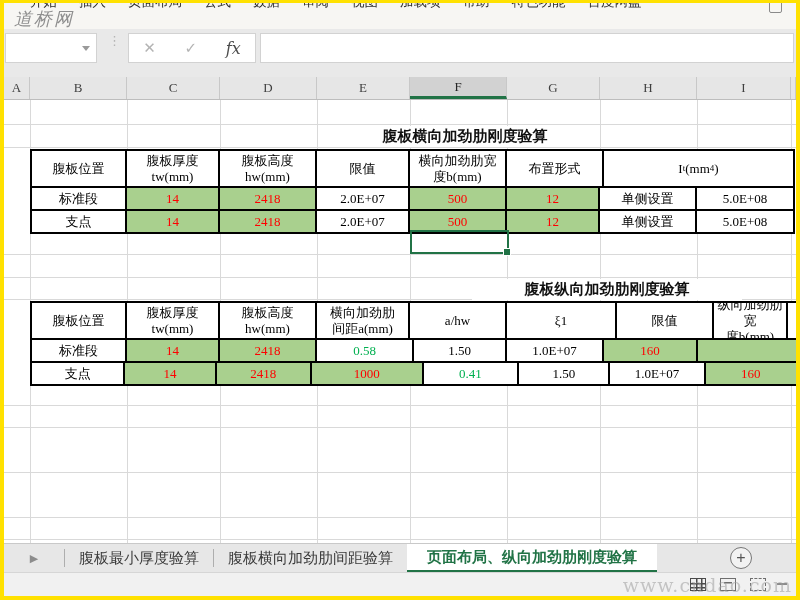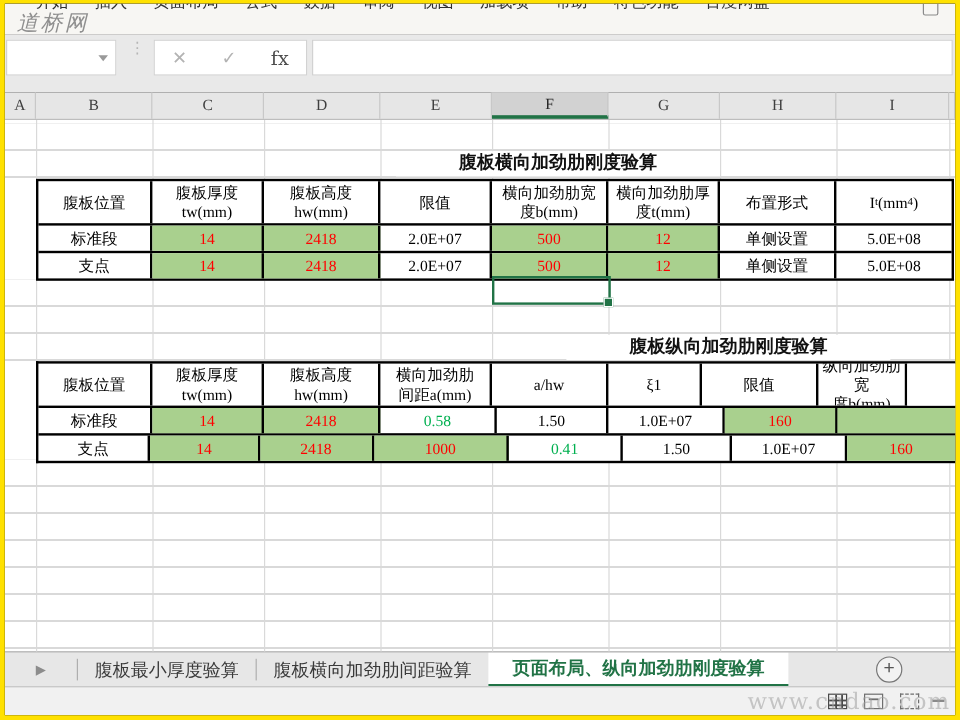--- a/index.html
+++ b/index.html
@@ -1,38 +1,38 @@
 <!DOCTYPE html>
 <html><head>
 <meta charset="utf-8">
 <style>
   html,body{margin:0;padding:0;}
   #frame{position:relative;width:800px;height:600px;background:#FFE100;overflow:hidden;
          font-family:"Liberation Serif","DejaVu Serif",serif;}
-  #app{position:absolute;left:4px;top:3px;right:4px;bottom:4px;background:#000000;overflow:hidden;}
+  #app{position:absolute;left:4px;top:3px;right:4px;bottom:4px;background:#4c1d95;overflow:hidden;}
 
   
   #ribbon{position:absolute;left:0;top:0;right:0;height:26px;background:#f7f6f3;overflow:hidden;}
   #menu-row{position:absolute;left:26px;top:-10px;display:flex;gap:22px;white-space:nowrap;
             font-family:"Liberation Sans","DejaVu Sans",sans-serif;font-size:13.5px;color:#2f2f2f;}
   #ribbon-collapse{position:absolute;right:14px;top:-3px;width:11px;height:11px;border:1.5px solid #8a8a8a;border-radius:2px;}
   #wm-top{position:absolute;left:10px;top:4px;font-size:18px;color:#8f8f8f;letter-spacing:2px;
           font-style:italic;z-index:5;}
 
   
   #formula-row{position:absolute;left:0;top:26px;right:0;height:48px;background:#e9e9e9;}
   .fbox{position:absolute;top:4px;height:30px;background:#fff;border:1px solid #d2d2d2;box-sizing:border-box;}
   #name-box{left:1px;width:92px;}
   #name-arrow{position:absolute;right:6px;top:12px;width:0;height:0;border-left:4px solid transparent;
               border-right:4px solid transparent;border-top:5px solid #9a9a9a;}
   #fb-dots{position:absolute;left:104px;top:8px;color:#b5b5b5;font-size:13px;line-height:7px;
            font-family:"DejaVu Sans",sans-serif;}
   #fx-box{left:124px;width:128px;display:flex;align-items:center;justify-content:space-around;}
   #fx-cancel,#fx-confirm{color:#b3b3b3;font-size:15px;font-family:"DejaVu Sans",sans-serif;}
-  #fx-label{color:#4d4d4d;font-size:16px;font-family:"DejaVu Serif",serif;}
+  #fx-label{color:#4d4d4d;font-size:16px;font-style:italic;font-family:"DejaVu Serif",serif;}
   #formula-input{left:256px;right:2px;}
 
   
   #col-headers{position:absolute;left:0;top:74px;right:0;height:23px;display:flex;
                background:#e6e6e6;border-bottom:1px solid #bdbdbd;box-sizing:border-box;}
   .colh{box-sizing:border-box;border-right:1px solid #c8c8c8;text-align:center;line-height:22px;
         font-size:13px;color:#3f3f3f;}
   .colh.sel{background:#d2d2d2;border-bottom:3px solid #217346;line-height:19px;color:#262626;}
 
   
@@ -171,22 +171,20 @@
       <div id="table1" class="xl-table">
         <div class="trow hrow">
           <div class="tcell" style="width:95px">腹板位置</div>
           <div class="tcell" style="width:93px">腹板厚度
 tw(mm)</div>
           <div class="tcell" style="width:97px">腹板高度
 hw(mm)</div>
           <div class="tcell" style="width:93px">限值</div>
           <div class="tcell" style="width:97px">横向加劲肋宽
 度b(mm)</div>
-          <div class="tcell" style="width:93px">横向加劲肋厚
-度t(mm)</div>
           <div class="tcell" style="width:97px">布置形式</div>
           <div class="tcell" style="flex:1">
             <span>I</span><span class="sub">t</span><span>(mm</span><span class="sup">4</span><span>)</span>
           </div>
         </div>
         <div class="trow drow">
           <div class="tcell" style="width:95px">标准段</div>
           <div class="tcell bg-green v-red" style="width:93px">14</div>
           <div class="tcell bg-green v-red" style="width:97px">2418</div>
           <div class="tcell" style="width:93px">2.0E+07</div>
@@ -216,21 +214,21 @@
       <div id="table2" class="xl-table">
         <div class="trow hrow">
           <div class="tcell" style="width:95px">腹板位置</div>
           <div class="tcell" style="width:93px">腹板厚度
 tw(mm)</div>
           <div class="tcell" style="width:97px">腹板高度
 hw(mm)</div>
           <div class="tcell" style="width:93px">横向加劲肋
 间距a(mm)</div>
           <div class="tcell" style="width:97px">a/hw</div>
-          <div class="tcell" style="width:78px">ξ1</div>
+          <div class="tcell" style="width:110px">ξ1</div>
           <div class="tcell" style="width:97px">限值</div>
           <div class="tcell" style="width:74px">纵向加劲肋宽
 度b(mm)</div>
           <div class="tcell sliver-h" style="flex:1"></div>
         </div>
         <div class="trow drow">
           <div class="tcell" style="width:95px">标准段</div>
           <div class="tcell bg-green v-red" style="width:93px">14</div>
           <div class="tcell bg-green v-red" style="width:97px">2418</div>
           <div class="tcell v-green" style="width:97px">0.58</div>

